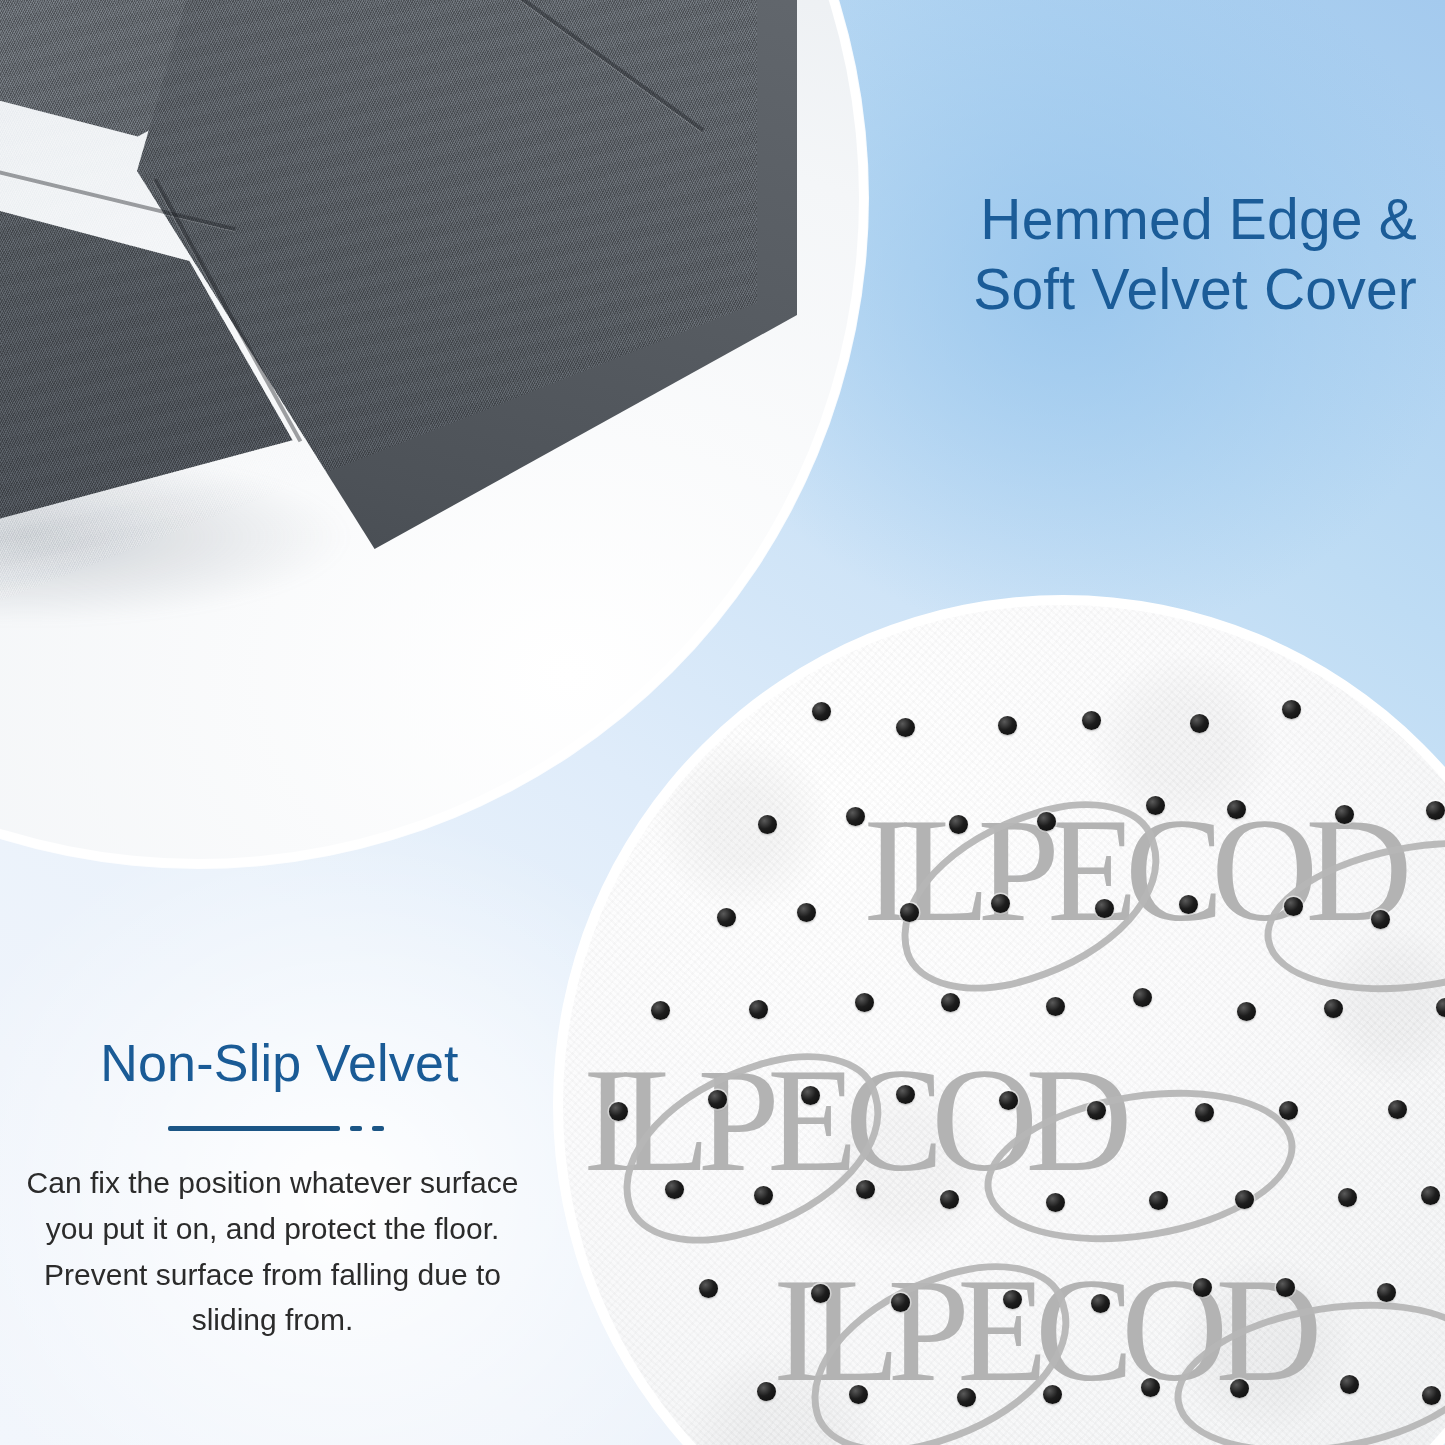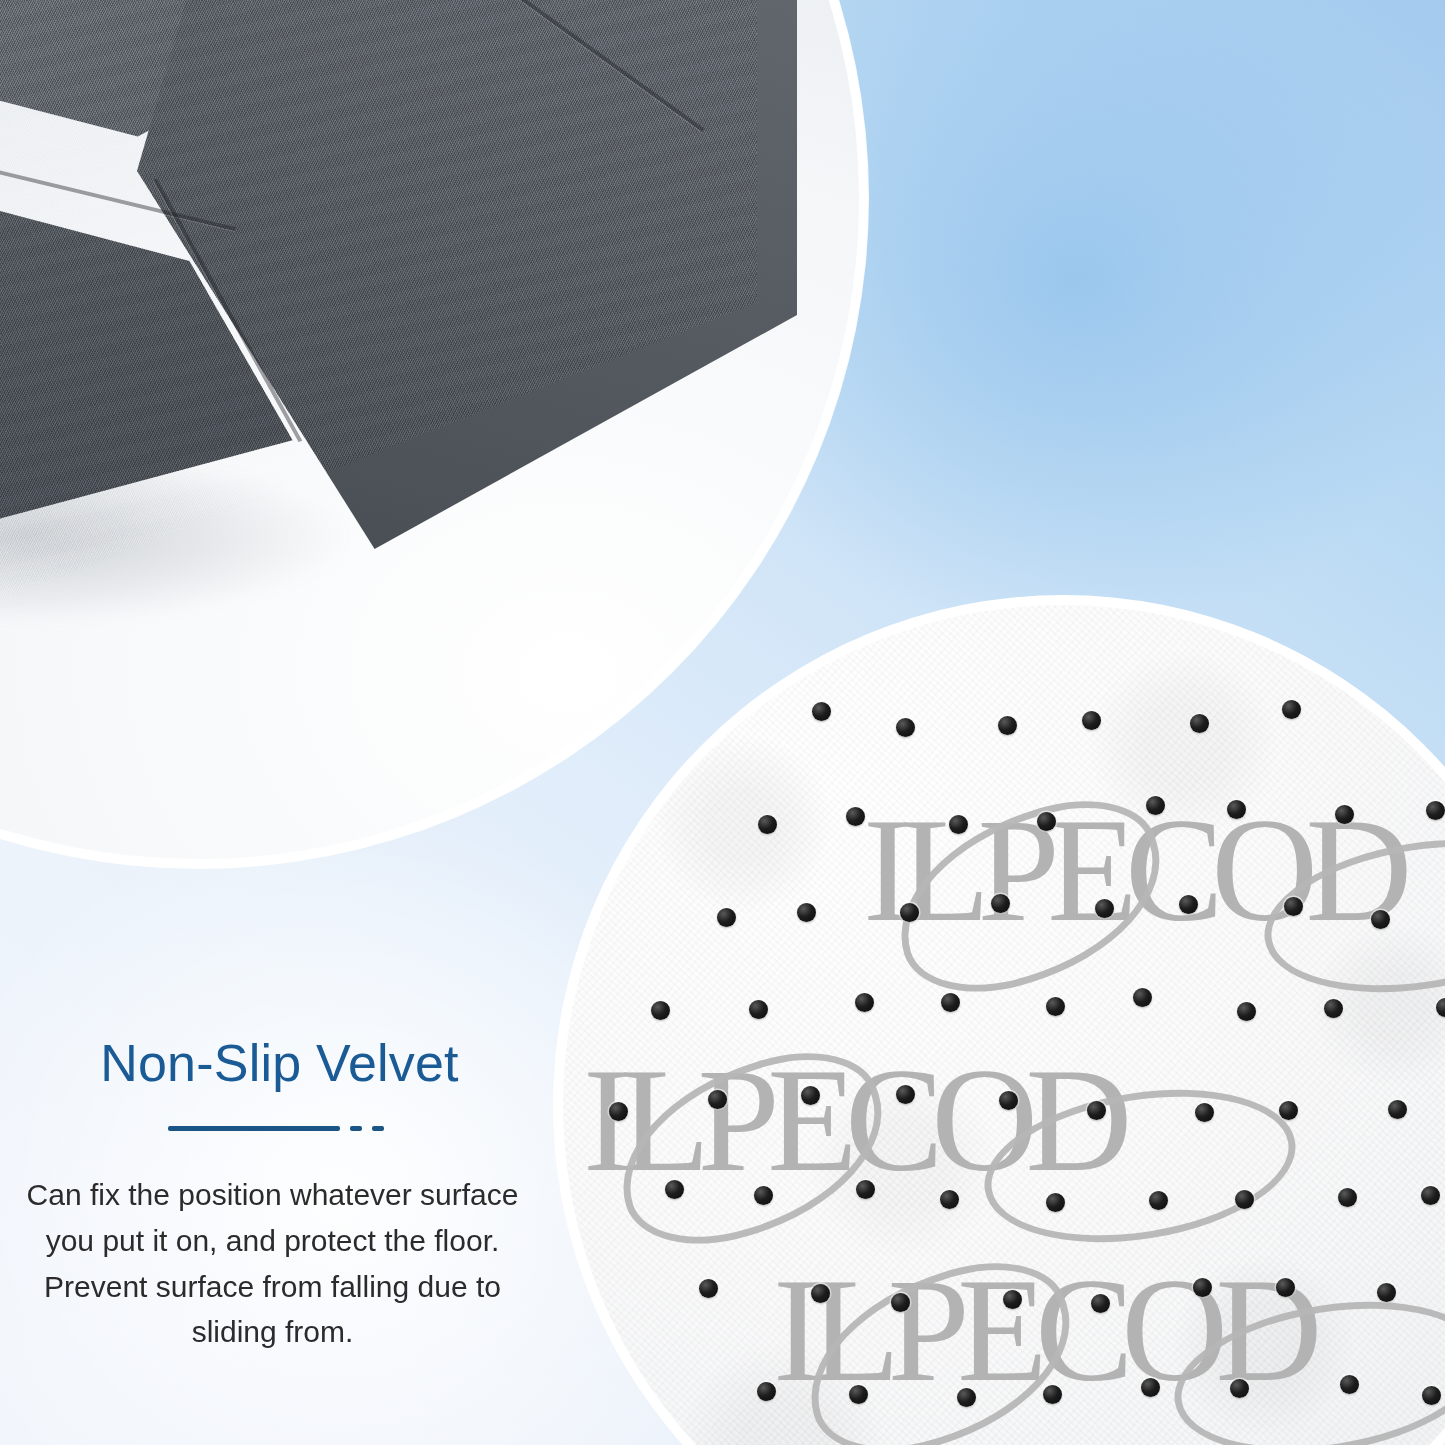--- a/index.html
+++ b/index.html
@@ -276,21 +276,21 @@
   .divider .d1, .divider .d2 {
     position: absolute;
     top: 8px; height: 5px; width: 12px;
     background: #1b5585;
     border-radius: 2px;
   }
   .divider .d1 { left: 350px; }
   .divider .d2 { left: 372px; }
 
   .body-bl {
-    margin-top: 32px;
+    margin-top: 20px;
     padding: 0 20px;
     color: #2b2b2b;
     font-size: 30px;
     line-height: 1.52;
     font-weight: 400;
   }
 </style>
 </head>
 <body>
 
@@ -394,20 +394,22 @@
           <span class="dot" style="left: 479.687px; top: 780.095px;"></span>
           <span class="dot" style="left: 577.903px; top: 772.628px;"></span>
           <span class="dot" style="left: 667.329px; top: 773.599px;"></span>
           <span class="dot" style="left: 776.597px; top: 769.91px;"></span>
           <span class="dot" style="left: 859.401px; top: 780.541px;"></span>
         </div>
     </div>
   </div>
 
   <div class="headline-tr">
+    <div>Hemmed Edge &amp;</div>
+    <div>Soft Velvet Cover</div>
   </div>
 
   <div class="block-bl">
     <div class="heading-bl">Non-Slip Velvet</div>
     <div class="divider">
       <span class="bar"></span>
       <span class="d1"></span>
       <span class="d2"></span>
     </div>
     <div class="body-bl">

